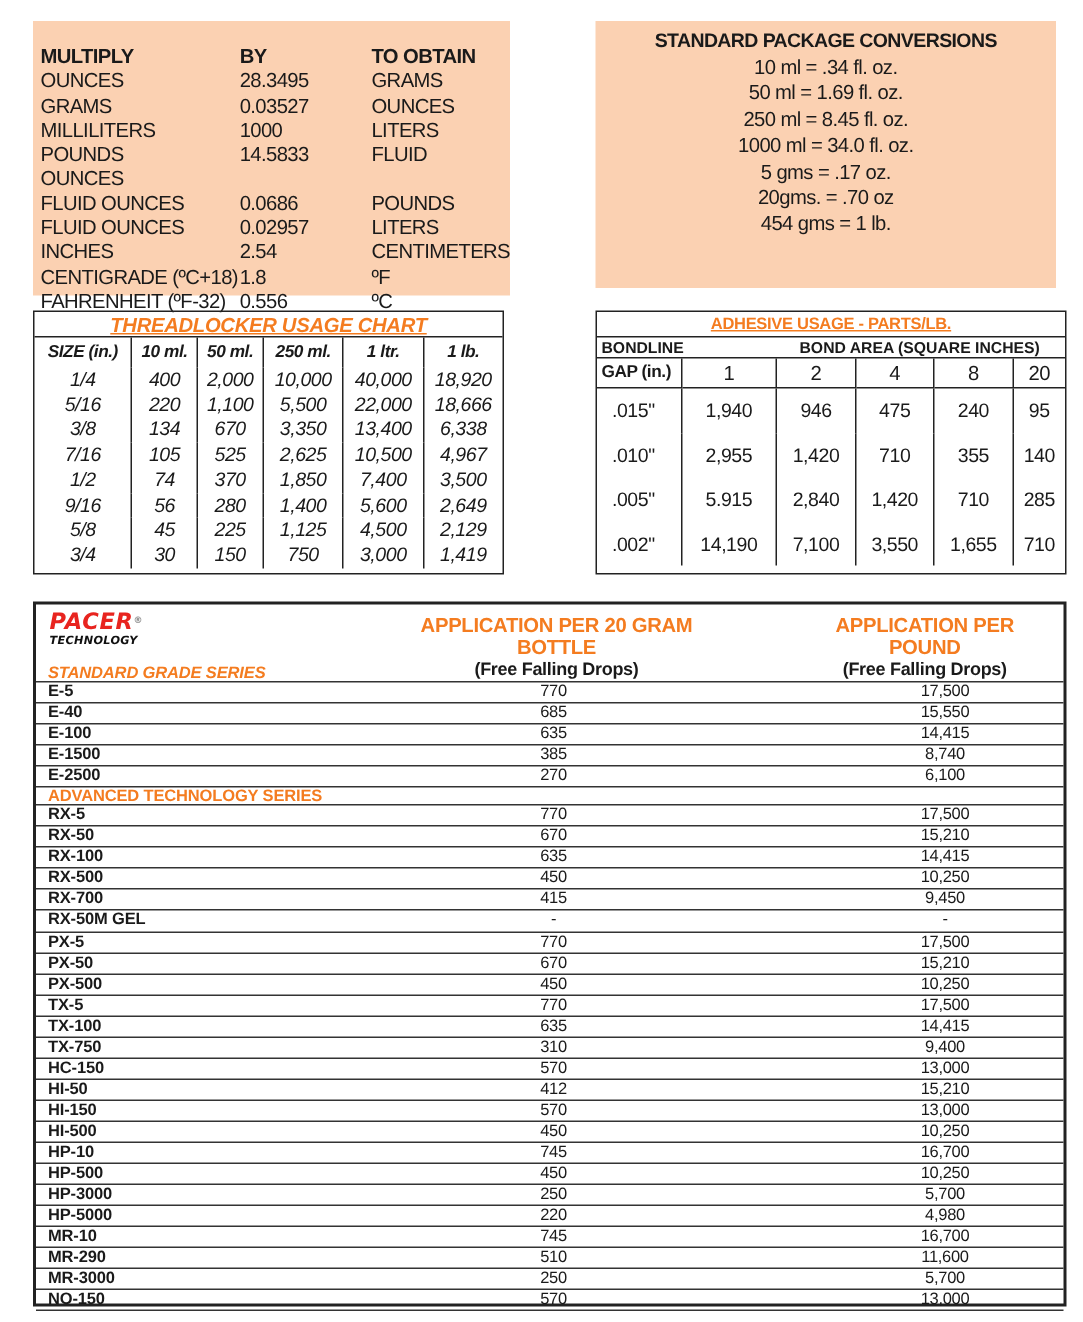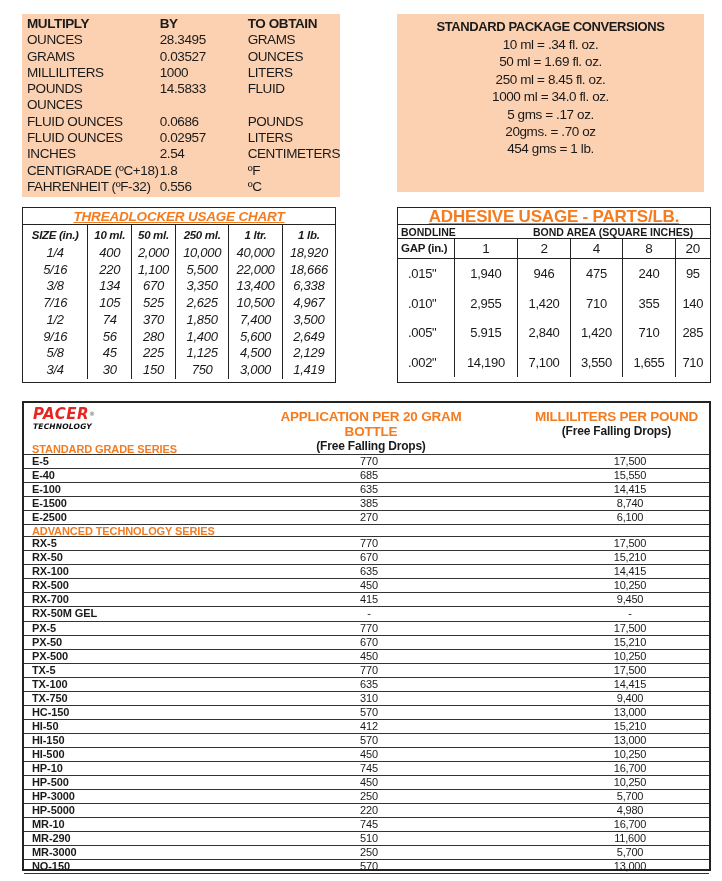--- a/index.html
+++ b/index.html
@@ -4,21 +4,21 @@
 <style>
   * { box-sizing: border-box; margin: 0; padding: 0; }
   body {
     width: 722px; height: 881px; background: #ffffff; position: relative;
     font-family: "Liberation Sans", sans-serif; color: #1a1a1a; overflow: hidden;
   }
 
   
   #conv {
     position: absolute; left: 22px; top: 14px; width: 318px; height: 183px;
-    background: #fbd1b2; padding: 2px 0 0 5px;
+    background: #fbd1b2; padding: 16px 0 0 5px;
   }
   #conv table { border-collapse: collapse; font-size: 13.5px; letter-spacing: -0.4px; }
   #conv td { height: 16.3px; line-height: 16.3px; white-space: nowrap; padding: 0; vertical-align: middle; }
   #conv td.c1 { width: 133px; }
   #conv td.c2 { width: 97px; }
   #conv tr.hdr td { font-weight: bold; }
 
   
   #pkg {
     position: absolute; left: 397px; top: 14px; width: 307px; height: 178px;
@@ -44,21 +44,21 @@
   #thread th { font-weight: bold; font-size: 11.5px; height: 20px; line-height: 20px; }
   #thread td.bl, #thread th.bl { border-left: 1.3px solid #222; }
 
   
   #adh {
     position: absolute; left: 397px; top: 207px; width: 314px; height: 176px;
     border: 1.5px solid #222;
   }
   #adh .ttl {
     height: 17px; text-align: center; color: #f47c20; font-weight: bold;
-    font-size: 17px; line-height: 17px; border-bottom: 1.2px solid #222;
+    font-size: 11px; line-height: 17px; border-bottom: 1.2px solid #222;
     letter-spacing: -0.2px;
   }
   #adh .sub { position: relative; height: 14px; font-size: 10.5px; font-weight: bold; border-bottom: 1.2px solid #222; }
   #adh .sub .bl { position: absolute; left: 3px; top: 1px; }
   #adh .sub .ba { position: absolute; left: 135px; top: 1px; }
   #adh table { border-collapse: collapse; width: 100%; font-size: 13px; letter-spacing: -0.3px; }
   #adh td { text-align: center; padding: 0; height: 29.5px; line-height: 29.5px; }
   #adh tr.head td { height: 19px; line-height: 19px; border-bottom: 1.2px solid #222; font-size: 13.5px; }
   #adh tr.head td.g { font-weight: bold; font-size: 11.5px; text-align: left; padding-left: 3px; }
   #adh td.g { text-align: left; padding-left: 10px; }
@@ -311,26 +311,26 @@
   <div class="head">
     <div class="logo">
       <div class="pacer"><span>PACER</span><span class="reg">®</span></div>
       <div class="tech">TECHNOLOGY</div>
     </div>
     <div class="colhead h1">
       <div class="a">APPLICATION PER 20 GRAM BOTTLE</div>
       <div class="b">(Free Falling Drops)</div>
     </div>
     <div class="colhead h2">
-      <div class="a">MILLILITERS PER POUND</div>
+      <div class="a">APPLICATION PER POUND</div>
       <div class="b">(Free Falling Drops)</div>
     </div>
   </div>
   <div id="app-body">
-      <div class="section" style="border-bottom-width: 1.3px;">STANDARD GRADE SERIES</div>
+      <div class="section" style="border-bottom-width: 1.3px; font-style: italic;">STANDARD GRADE SERIES</div>
       <div class="row">
         <span class="n">E-5</span>
         <span class="v1">770</span>
         <span class="v2">17,500</span>
       </div>
       <div class="row">
         <span class="n">E-40</span>
         <span class="v1">685</span>
         <span class="v2">15,550</span>
       </div>

